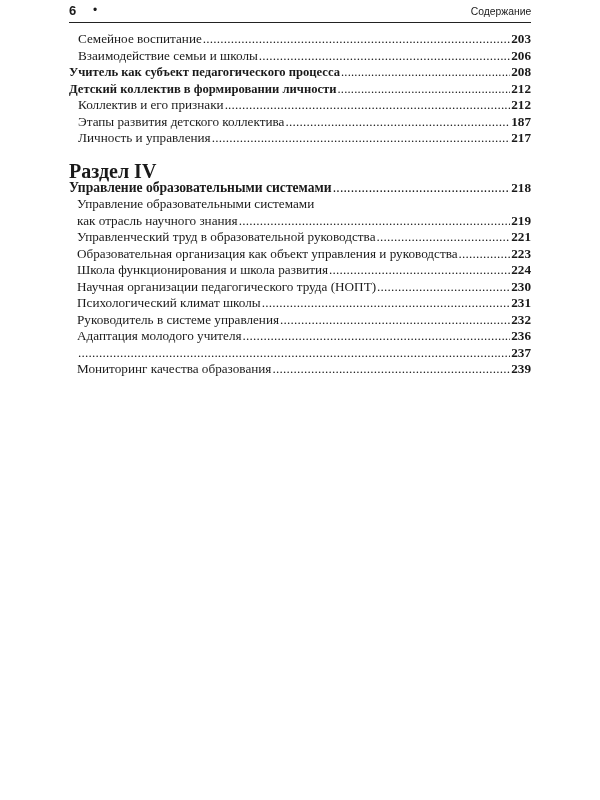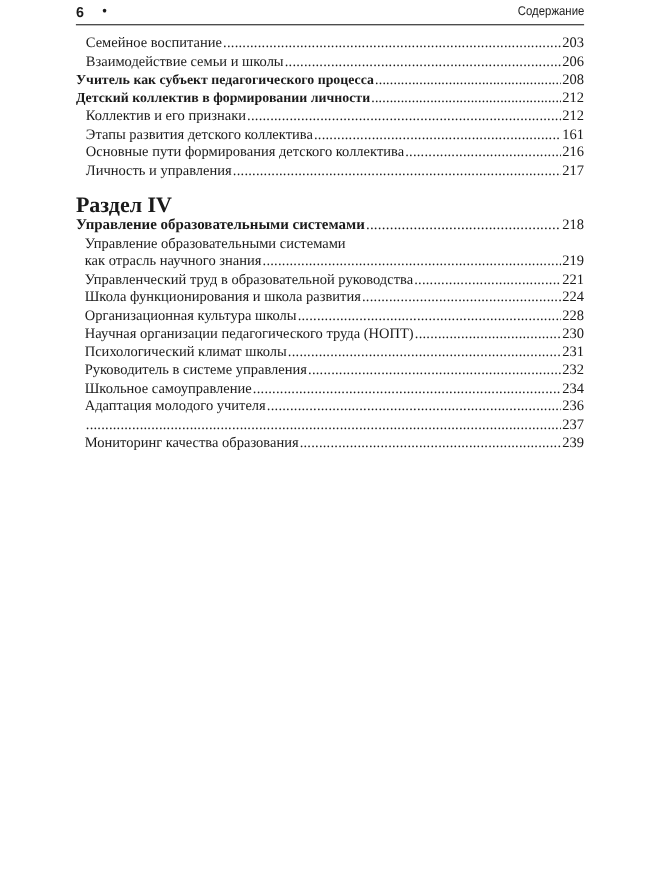--- a/index.html
+++ b/index.html
@@ -70,21 +70,21 @@
     .row .leader {
       flex: 1 1 auto;
       overflow: hidden;
       margin: 0 1px;
       letter-spacing: 0.2px;
       font-weight: normal;
     }
     .row .leader::after {
       content: "................................................................................................................................................................................................";
     }
-    .row .pg { flex: 0 0 auto; font-weight: normal; font-size: 13.2px; }
+    .row .pg { flex: 0 0 auto; font-weight: bold; font-size: 13.2px; }
     .gap { height: 16px; }
     .section-head {
       height: 17px;
       line-height: 17px;
       font-weight: bold;
       font-size: 20px;
     }
   </style>
 </head>
 <body>
@@ -119,26 +119,21 @@
       <span class="pg">212</span>
     </div>
     <div class="row indent">
       <span class="label">Коллектив и его признаки</span>
       <span class="leader"></span>
       <span class="pg">212</span>
     </div>
     <div class="row indent">
       <span class="label">Этапы развития детского коллектива</span>
       <span class="leader"></span>
-      <span class="pg">161</span>
-    </div>
-    <div class="row indent">
-      <span class="label">Основные пути формирования детского коллектива</span>
-      <span class="leader"></span>
-      <span class="pg">216</span>
+      <span class="pg">187</span>
     </div>
     <div class="row indent">
       <span class="label">Личность и управления</span>
       <span class="leader"></span>
       <span class="pg">217</span>
     </div>
 
     <div class="gap"></div>
 
     <div class="section-head">Раздел IV</div>
@@ -155,48 +150,43 @@
       <span class="leader"></span>
       <span class="pg">219</span>
     </div>
     <div id="section-items">
         <div class="row indent2">
           <span class="label">Управленческий труд в образовательной руководства</span>
           <span class="leader"></span>
           <span class="pg">221</span>
         </div>
         <div class="row indent2">
+          <span class="label">Образовательная организация как объект управления и руководства</span>
+          <span class="leader"></span>
+          <span class="pg">223</span>
+        </div>
+        <div class="row indent2">
           <span class="label">Школа функционирования и школа развития</span>
           <span class="leader"></span>
           <span class="pg">224</span>
         </div>
         <div class="row indent2">
-          <span class="label">Организационная культура школы</span>
-          <span class="leader"></span>
-          <span class="pg">228</span>
-        </div>
-        <div class="row indent2">
           <span class="label">Научная организации педагогического труда (НОПТ)</span>
           <span class="leader"></span>
           <span class="pg">230</span>
         </div>
         <div class="row indent2">
           <span class="label">Психологический климат школы</span>
           <span class="leader"></span>
           <span class="pg">231</span>
         </div>
         <div class="row indent2">
           <span class="label">Руководитель в системе управления</span>
           <span class="leader"></span>
           <span class="pg">232</span>
-        </div>
-        <div class="row indent2">
-          <span class="label">Школьное самоуправление</span>
-          <span class="leader"></span>
-          <span class="pg">234</span>
         </div>
         <div class="row indent2">
           <span class="label">Адаптация молодого учителя</span>
           <span class="leader"></span>
           <span class="pg">236</span>
         </div>
         <div class="row indent2">
           <span class="leader"></span>
           <span class="pg">237</span>
         </div>

